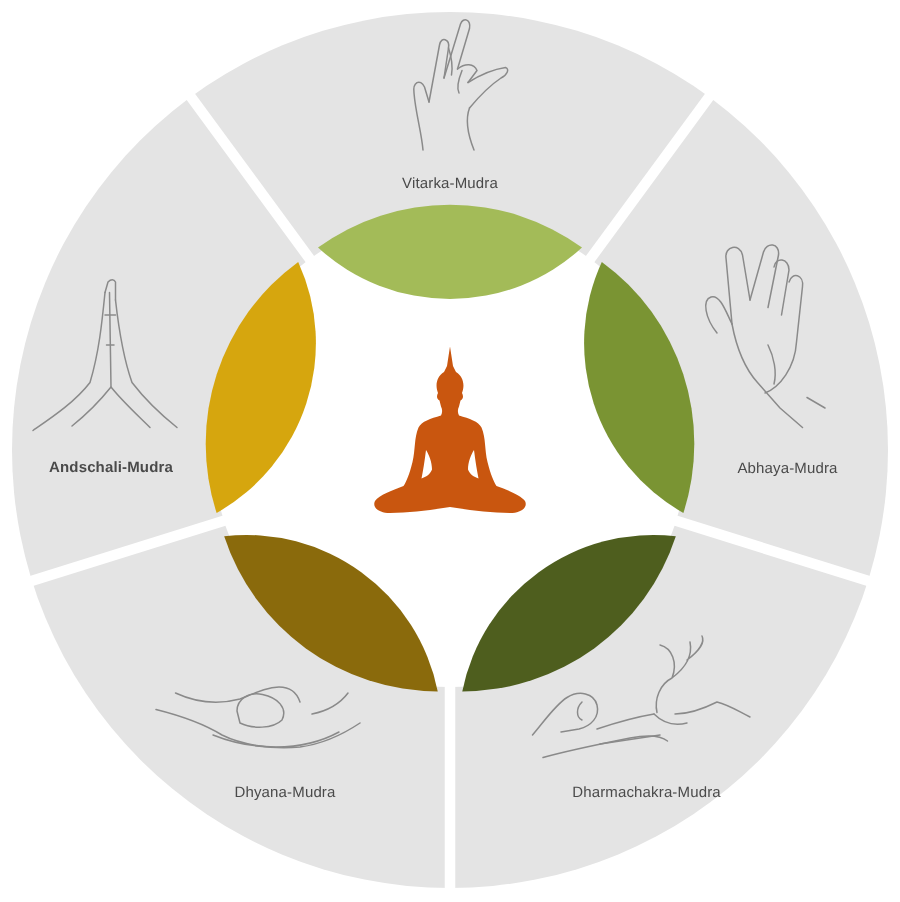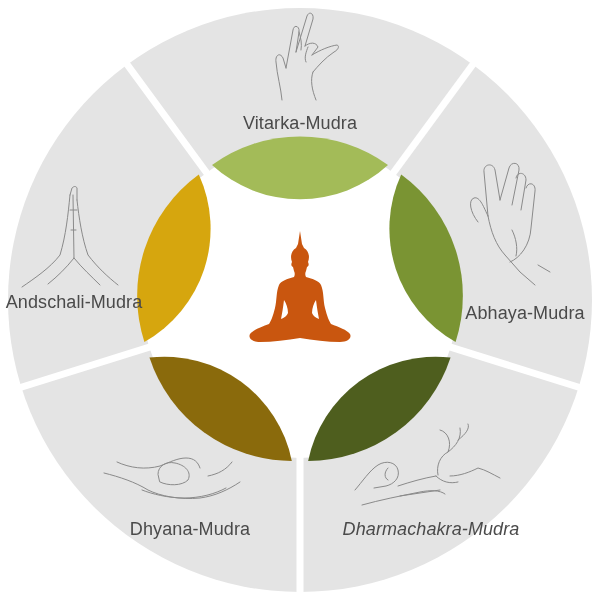--- a/index.html
+++ b/index.html
@@ -1,19 +1,19 @@
 <!DOCTYPE html>
 <html><head>
   <meta charset="utf-8">
   <style>
     html, body { margin: 0; padding: 0; background: #ffffff; }
     body { width: 600px; height: 601px; position: relative; overflow: hidden;
            font-family: "Liberation Sans", "DejaVu Sans", sans-serif; }
     #diagram { position: absolute; left: 0; top: 0; width: 600px; height: 601px; }
-    .label { position: absolute; font-size: 18px; color: #4a4a4a; white-space: nowrap;
+    .label { position: absolute; font-size: 10px; color: #4a4a4a; white-space: nowrap;
              letter-spacing: 0.1px; transform: translate(-50%, -50%); }
     .hand { fill: none; stroke: #8a8a8a; stroke-width: 1; stroke-linecap: round; stroke-linejoin: round; }
   </style>
 </head>
 <body>
 
 <svg id="diagram" viewBox="0 0 600 601" xmlns="http://www.w3.org/2000/svg">
 
   <g>
     <circle cx="300" cy="300" r="292" fill="#e4e4e4"></circle>
@@ -100,15 +100,15 @@
     <path d="M438 475 C436 466 440 456 448 452 C452 442 448 432 440 430 M448 452 C456 446 462 438 460 428 M458 440 C466 434 470 428 468 424"></path>
     <path d="M450 476 C460 476 470 472 478 468 C486 470 492 474 500 478"></path>
     <path d="M436 476 C442 482 450 484 458 482"></path>
     <path d="M400 496 L440 490"></path>
   </g>
 
 </svg>
 
 <div class="label" style="left:300px; top:123px;">Vitarka-Mudra</div>
 <div class="label" style="left:525px; top:313px;">Abhaya-Mudra</div>
-<div class="label" style="left:431px; top:529px;font-style:italic;">Dharmachakra-Mudra</div>
+<div class="label" style="left:431px; top:529px;">Dharmachakra-Mudra</div>
 <div class="label" style="left:190px; top:529px;text-align:right;">Dhyana-Mudra</div>
-<div class="label" style="left:74px; top:302px;">Andschali-Mudra</div>
+<div class="label" style="left:74px; top:312px;font-weight:bold;">Andschali-Mudra</div>
 
 </body></html>

